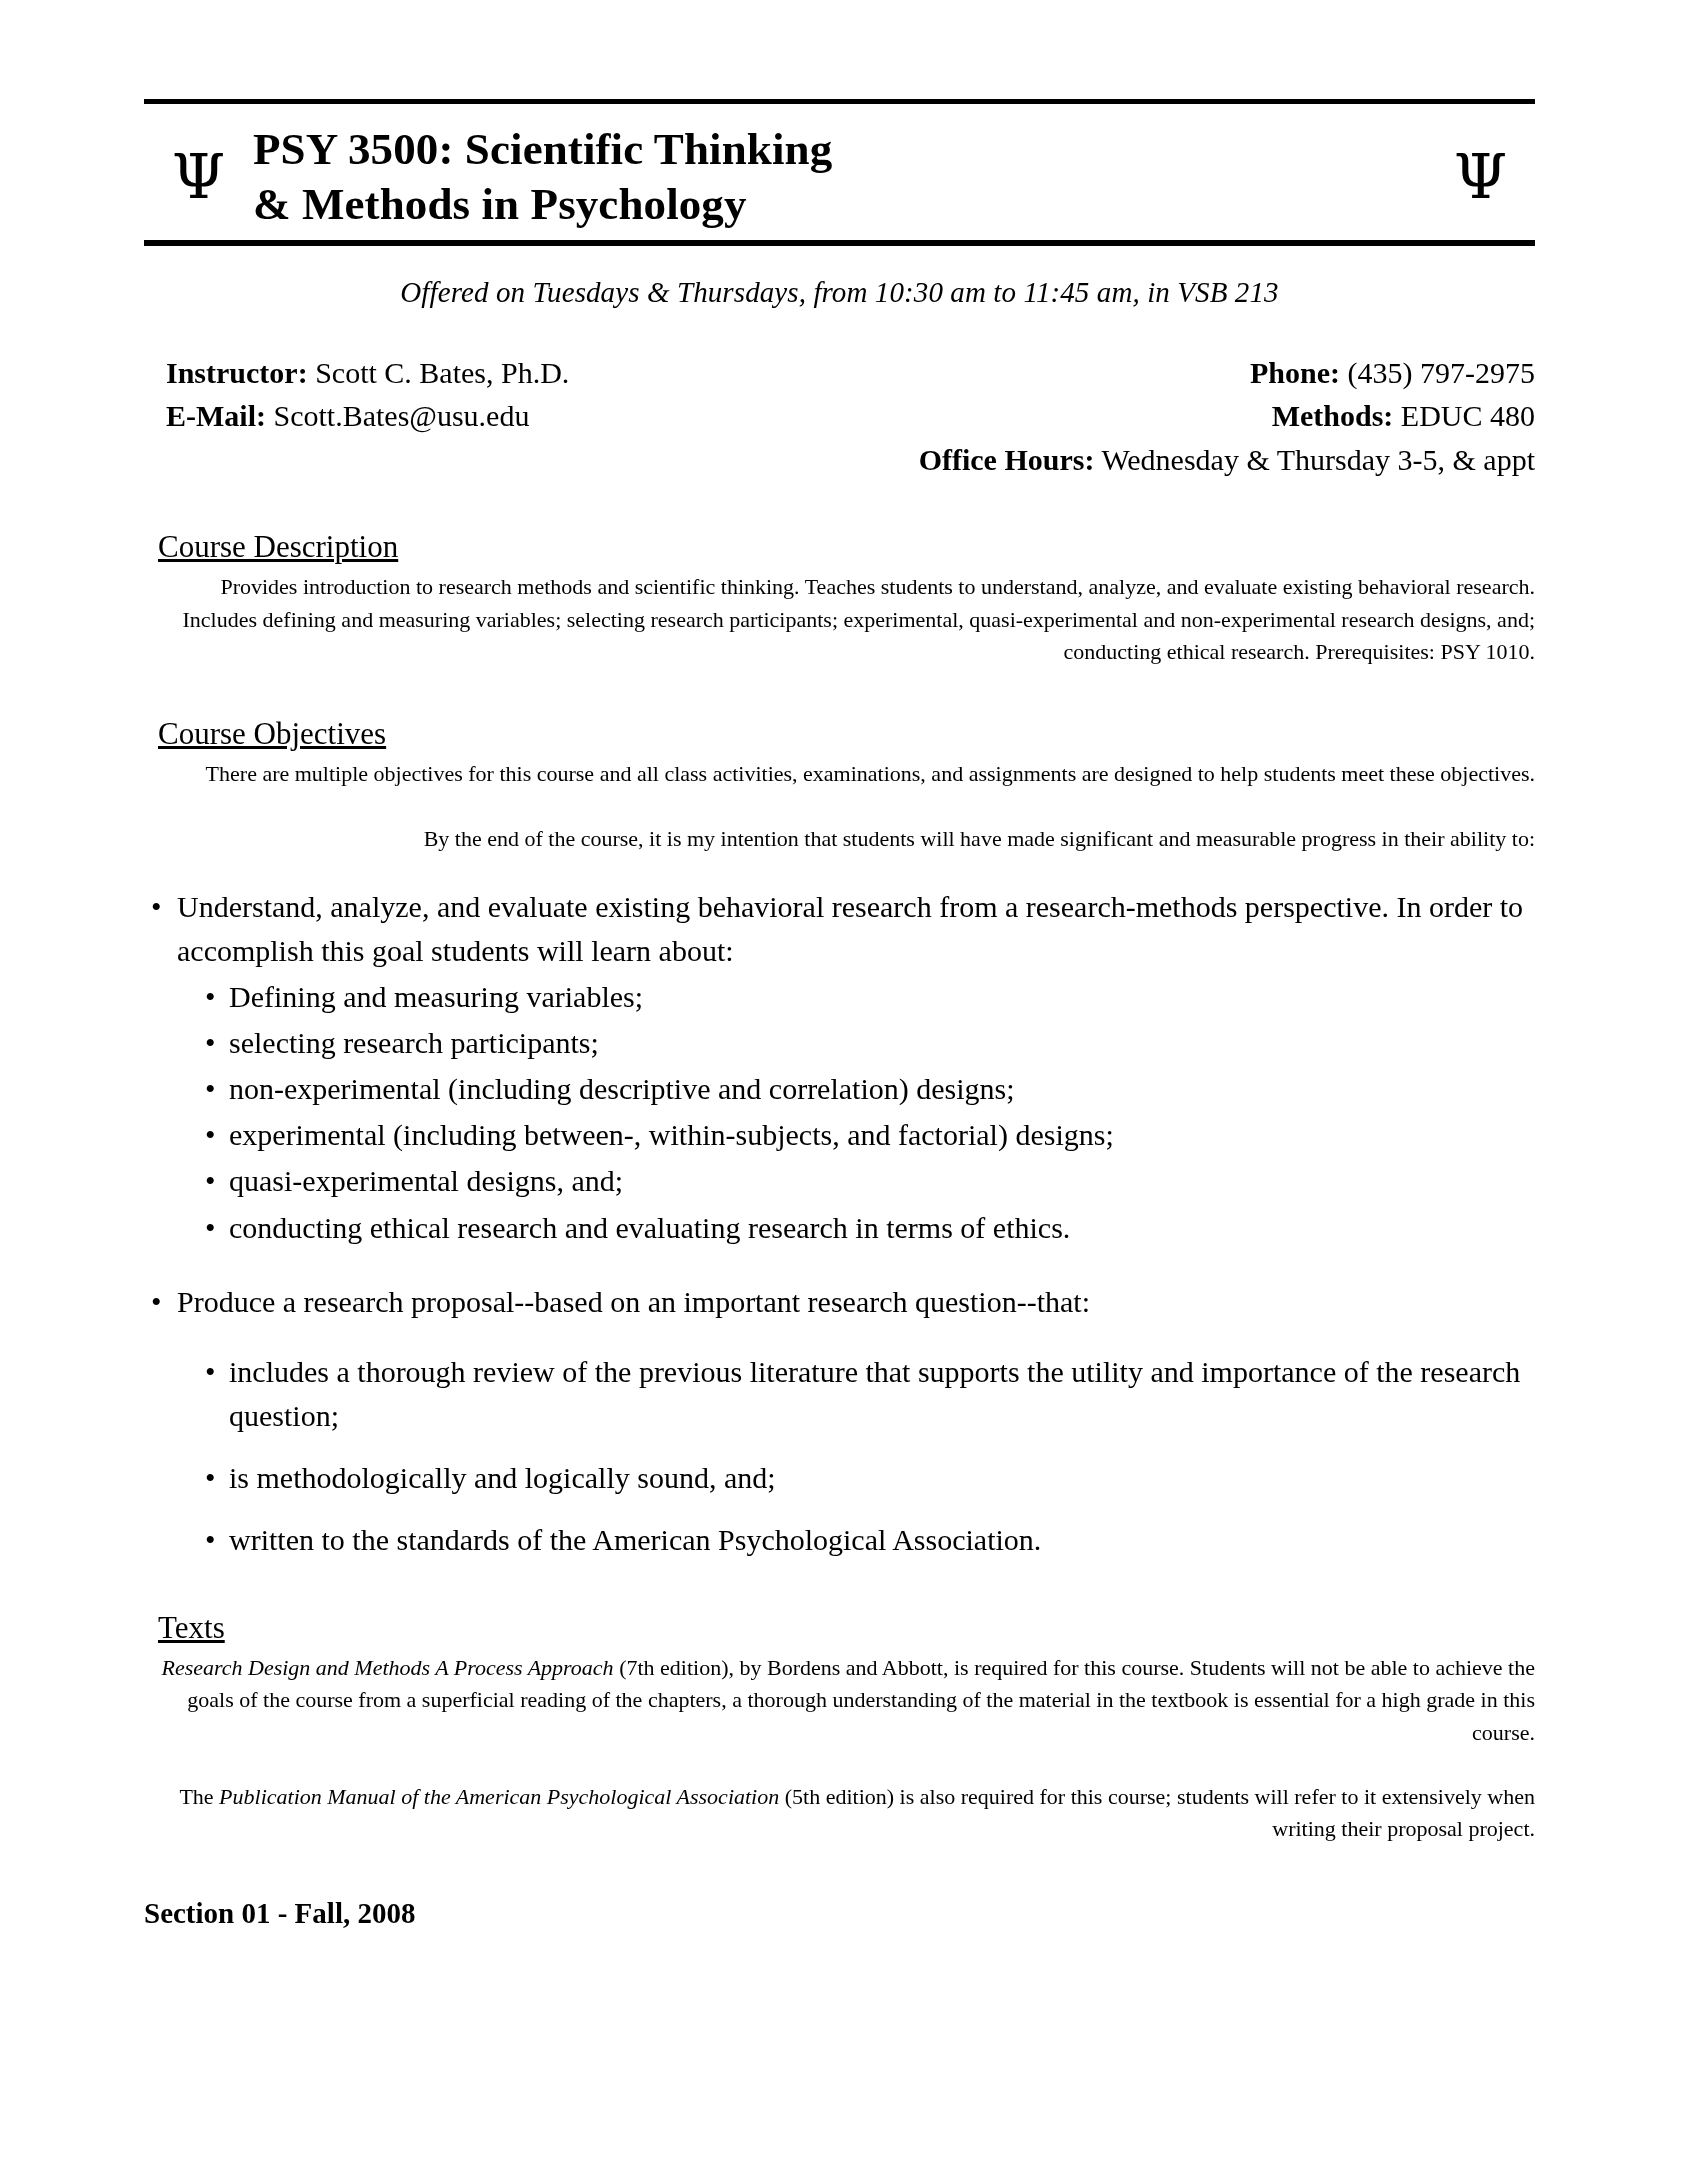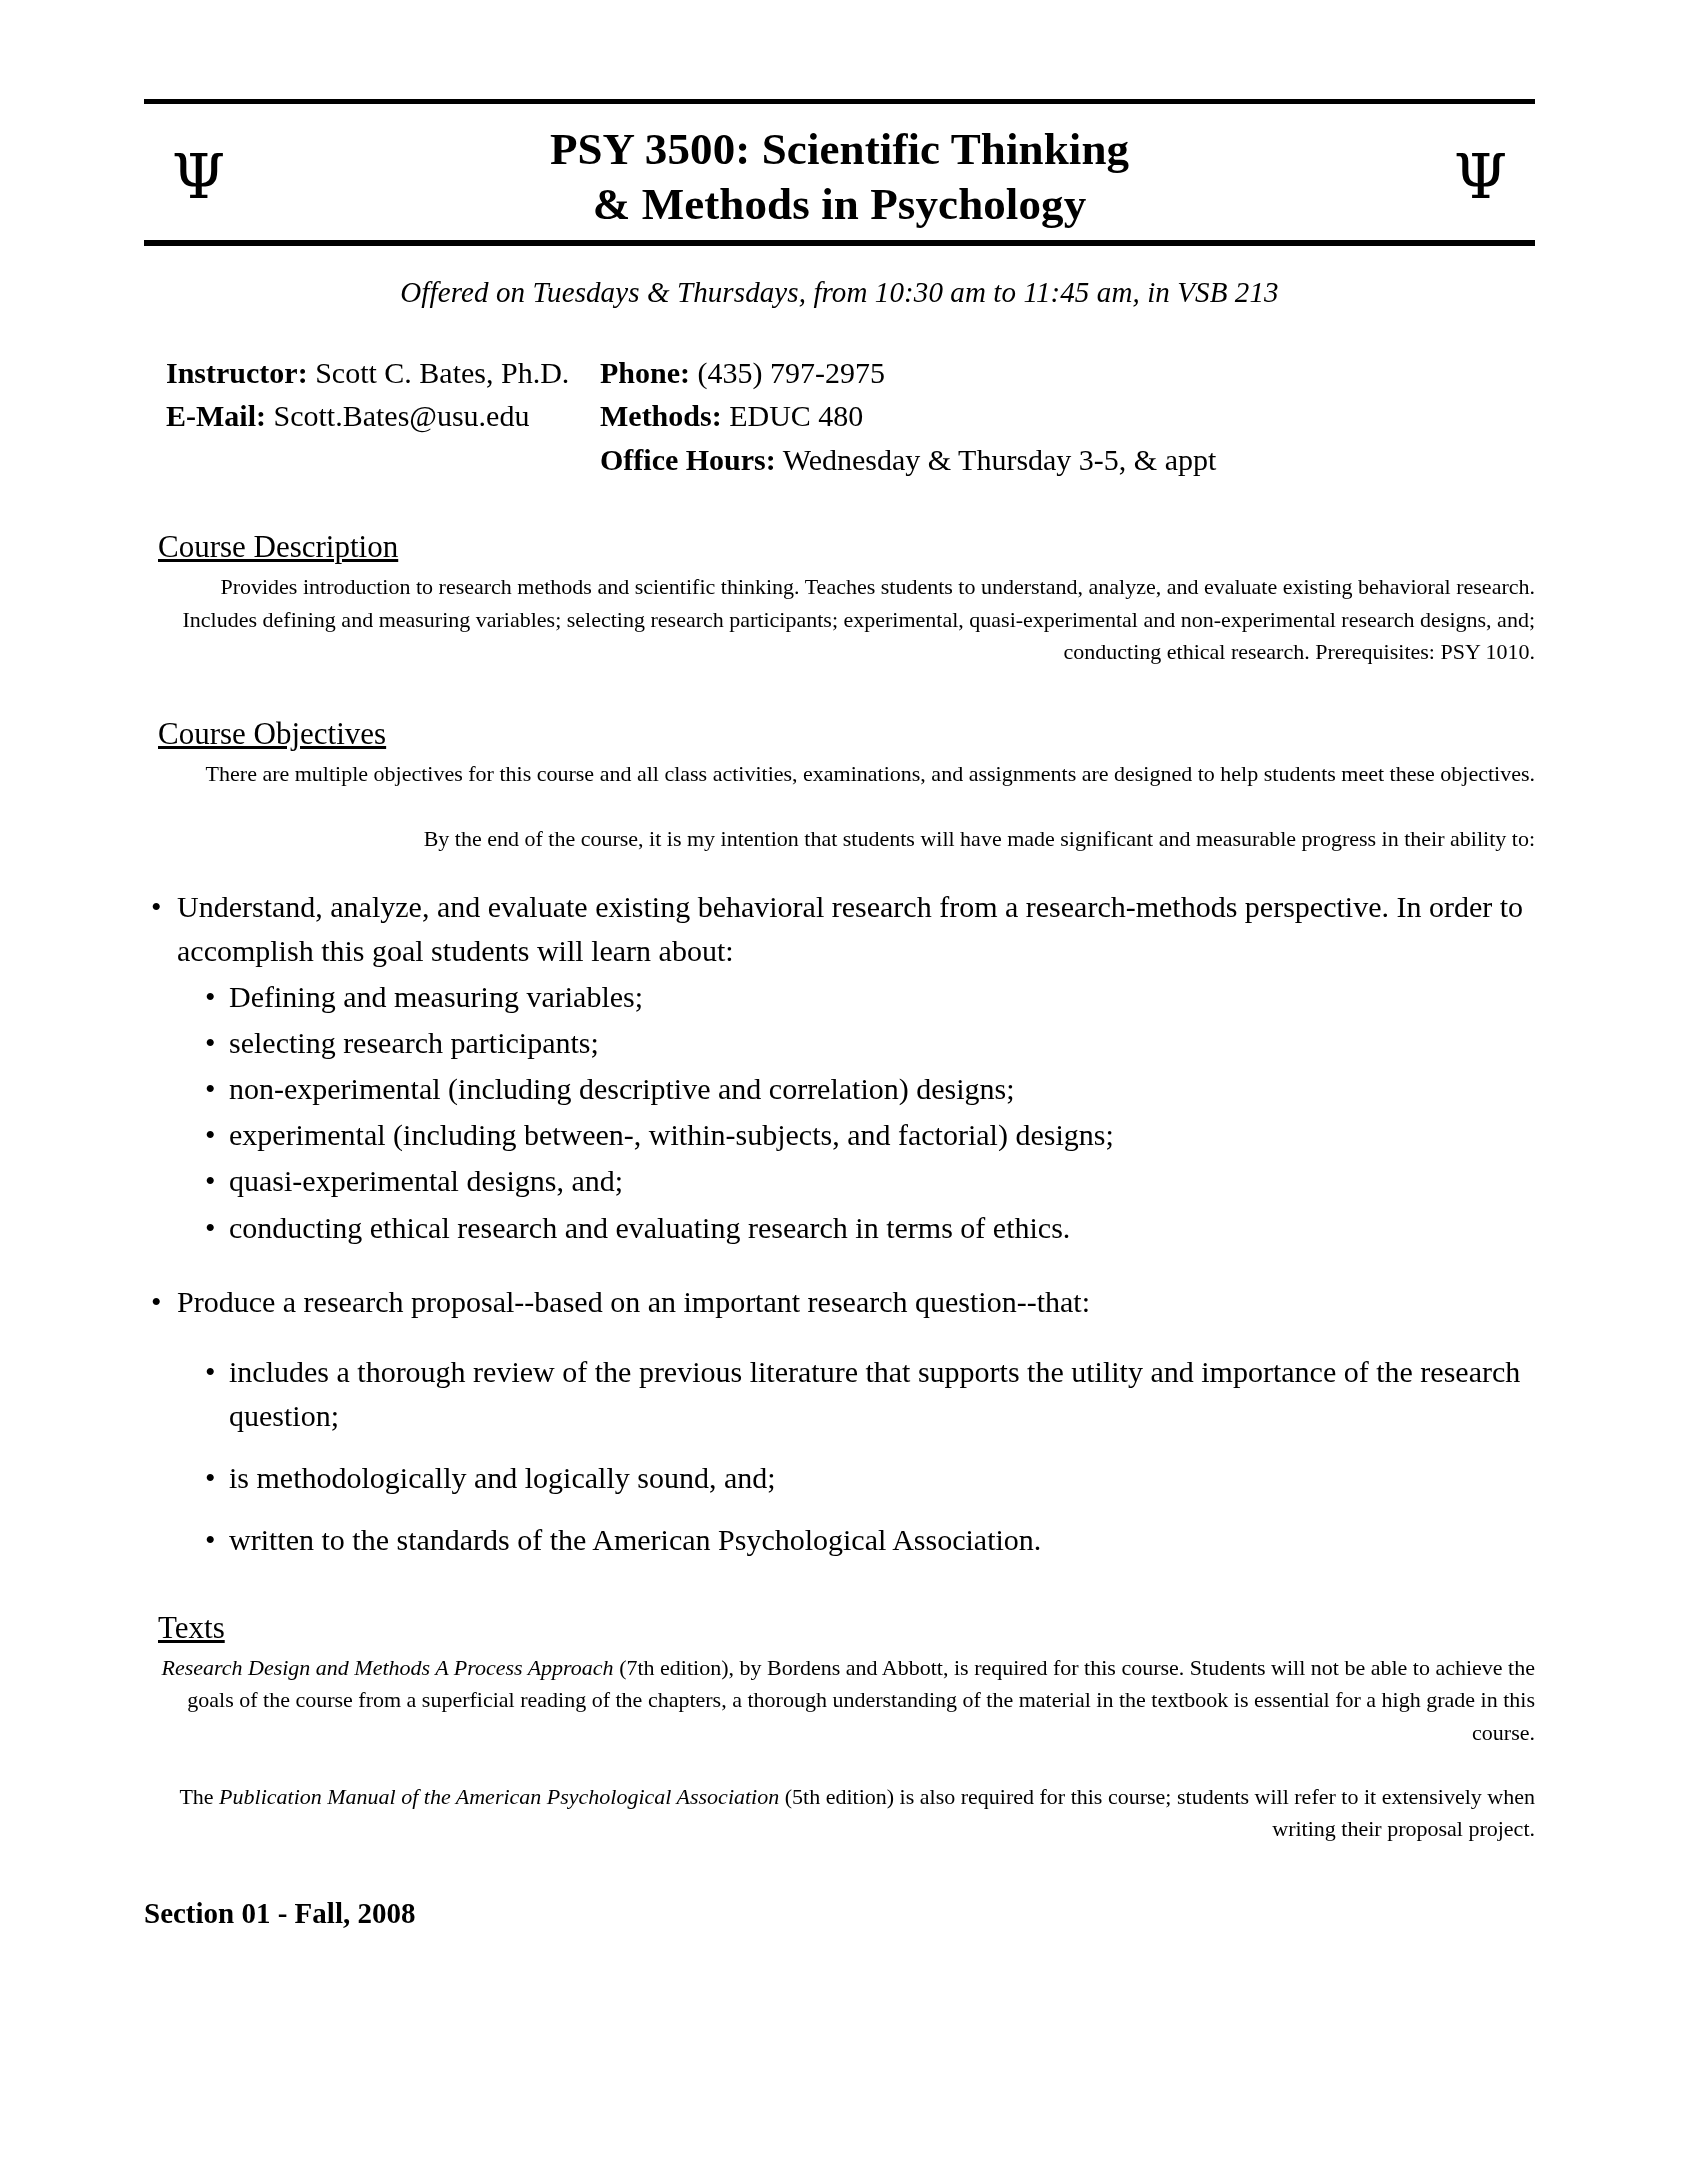--- a/index.html
+++ b/index.html
@@ -48,21 +48,21 @@
   .psi {
     font-family: "DejaVu Serif", "Liberation Serif", serif;
     font-size: 61px;
     line-height: 1;
     width: 109px;
     text-align: center;
     flex: 0 0 109px;
   }
   .title-block {
     flex: 1 1 auto;
-    text-align: center;
+    text-align: left;
     font-weight: bold;
     font-size: 45px;
     line-height: 1.22;
     letter-spacing: 0.1px;
   }
   .title-line { display: block; }
 
   .offered {
     text-align: center;
     font-style: italic;
@@ -79,20 +79,21 @@
     line-height: 1.45;
   }
   .contact-col-left {
     width: 416px;
     flex: 0 0 416px;
     padding-left: 9px;
   }
   .contact-col-right {
     flex: 1 1 auto;
     padding-left: 18px;
+    text-align: right;
   }
   .contact-row { white-space: nowrap; margin-left: 13px; }
   .lbl { font-weight: bold; }
 
   
   .section-head {
     font-size: 31px;
     text-decoration: underline;
     margin: 48px 0 0 14px;
     display: inline-block;

